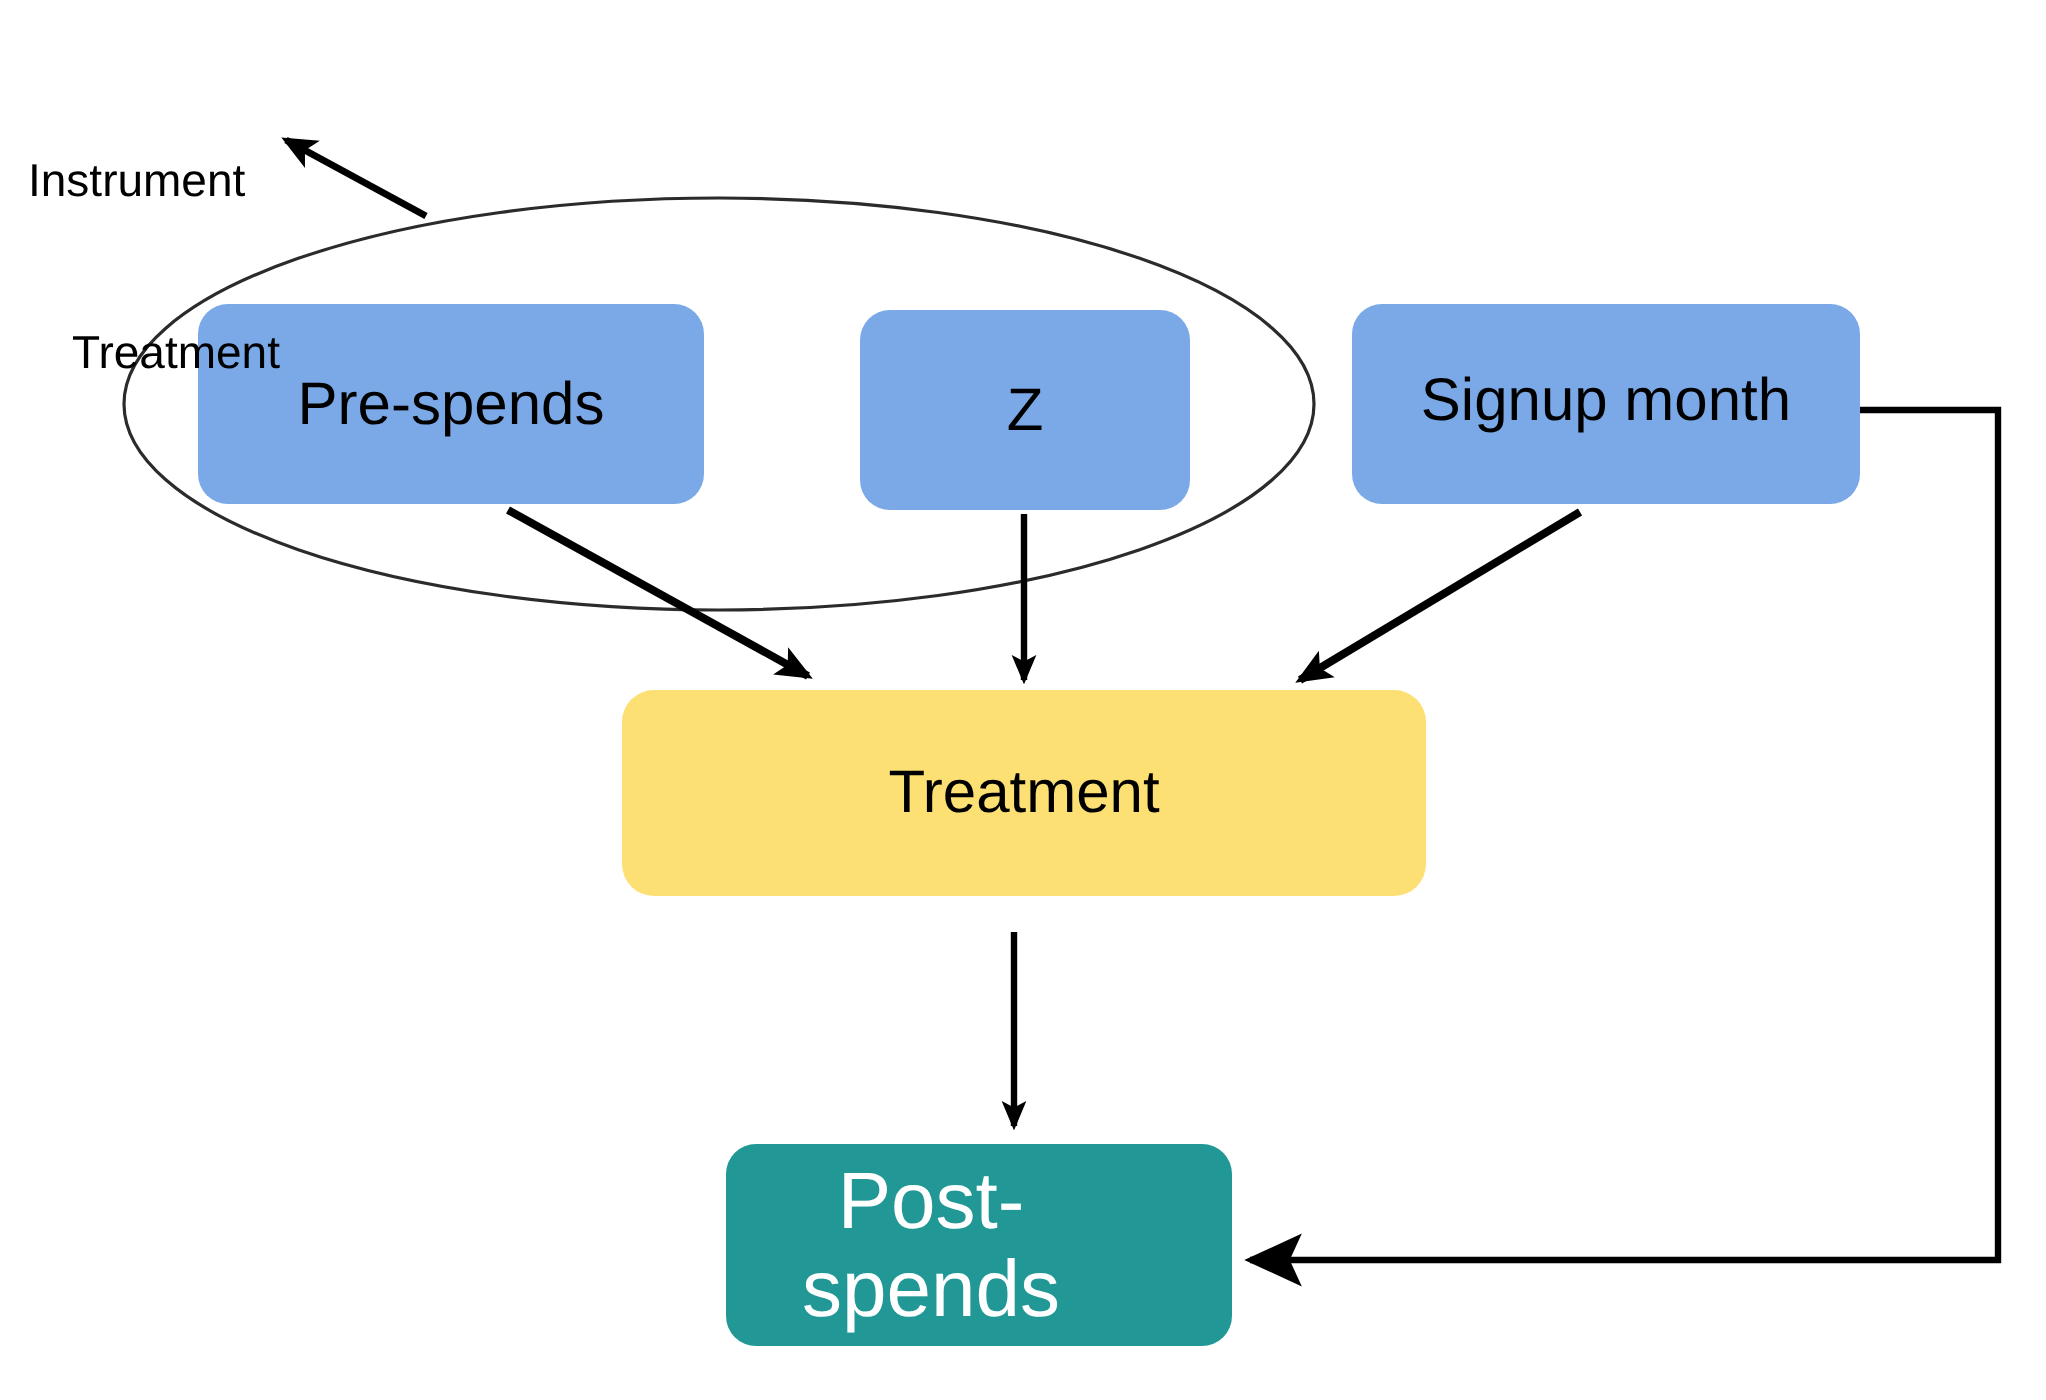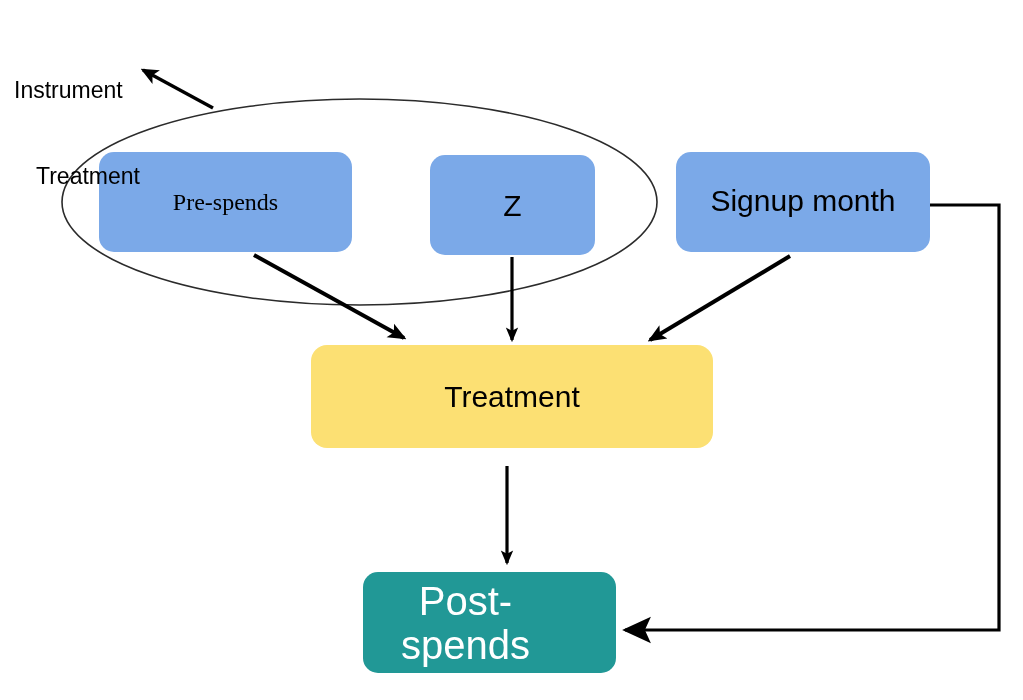--- a/index.html
+++ b/index.html
@@ -75,17 +75,17 @@
   <line x1="507" y1="466" x2="507" y2="563" stroke="#000000" stroke-width="3.2" marker-end="url(#arrow-md)"></line>
 
   <path d="M 930 205 L 999 205 L 999 630 L 625 630" fill="none" stroke="#000000" stroke-width="3.2" marker-end="url(#arrow-lg)"></path>
 </svg>
 
 <div class="annot" style="left:14px; top:18px; font-size:23px;">
   <div>Instrument</div>
   <div style="padding-left:22px;">Treatment</div>
 </div>
 
-<div class="node-label label-dark" style="left:99px; top:152px; width:253px; height:100px; font-size:24px;font-family:Liberation Serif, serif;">Pre-spends</div>
+<div class="node-label label-dark" style="left:99px; top:152px; width:253px; height:100px; font-size:30px;">Pre-spends</div>
 <div class="node-label label-dark" style="left:430px; top:155px; width:165px; height:100px; font-size:30px;">Z</div>
 <div class="node-label label-dark" style="left:676px; top:152px; width:254px; height:96px; font-size:30px;">Signup month</div>
 <div class="node-label label-dark" style="left:311px; top:345px; width:402px; height:103px; font-size:30px;border-radius:32px;">Treatment</div>
 <div class="node-label label-light" style="left:363px; top:572px; width:205px; height:101px; font-size:40px;">Post-spends</div>
 
 </body></html>

